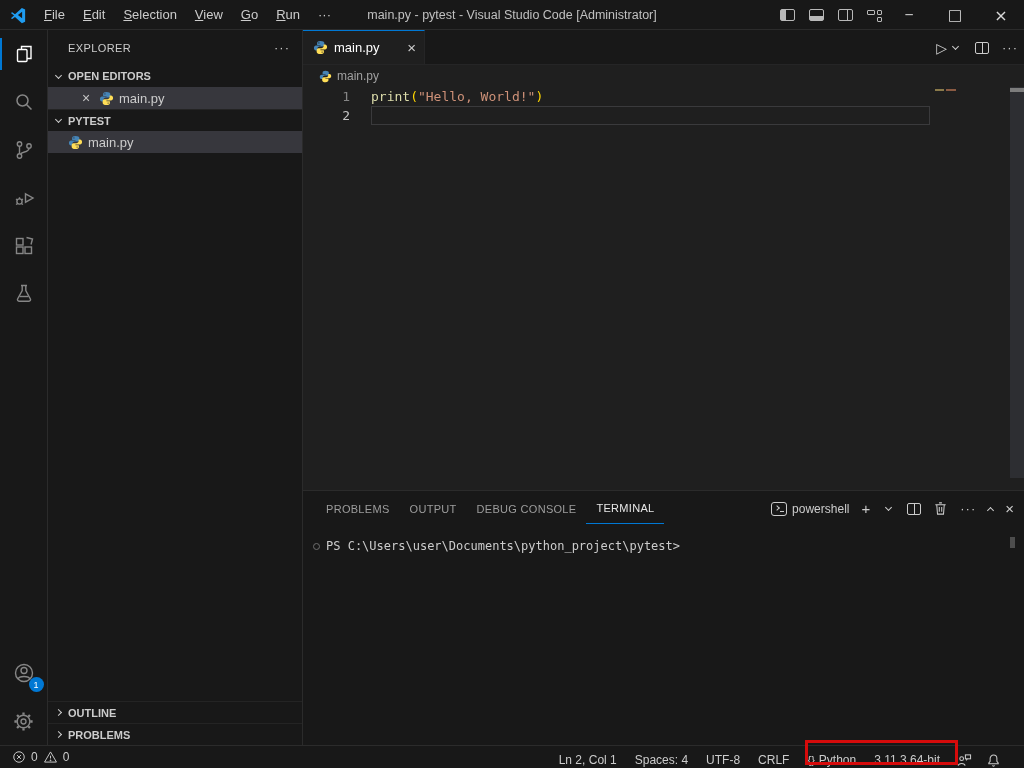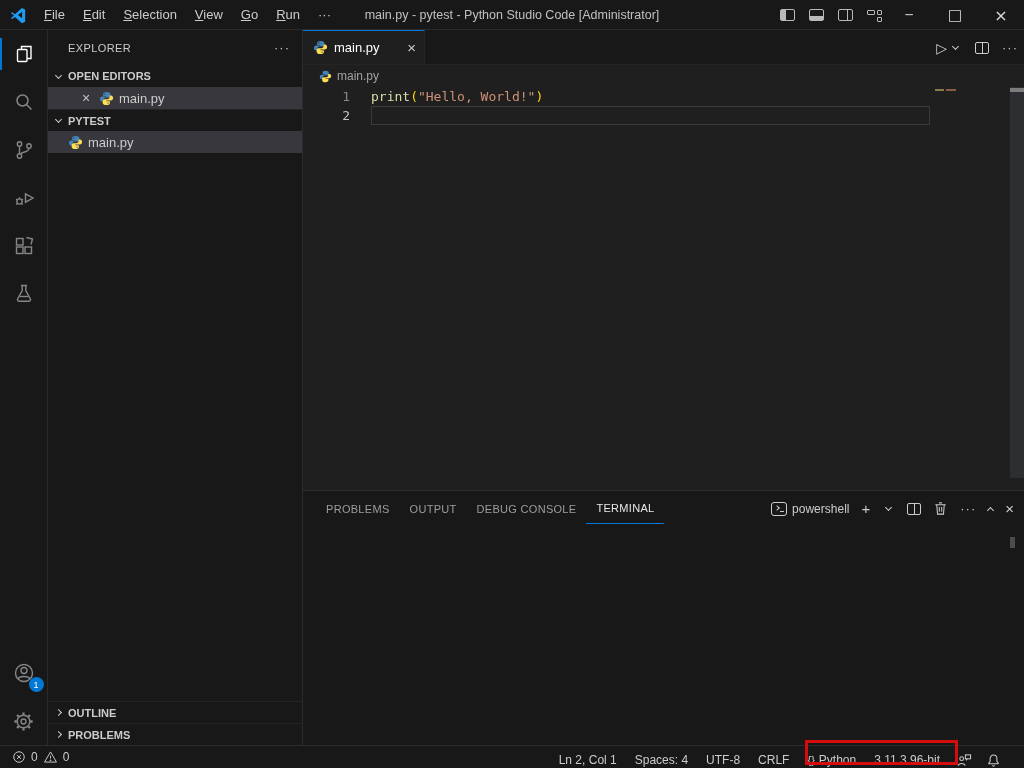--- a/index.html
+++ b/index.html
@@ -135,21 +135,21 @@
     </span>
     <nav class="menus">
       <span class="menu-item">File</span>
       <span class="menu-item">Edit</span>
       <span class="menu-item">Selection</span>
       <span class="menu-item">View</span>
       <span class="menu-item">Go</span>
       <span class="menu-item">Run</span>
       <span class="menu-item no-mn">···</span>
     </nav>
-    <div class="win-title">main.py - pytest - Python Studio Code [Administrator]</div>
+    <div class="win-title">main.py - pytest - Visual Studio Code [Administrator]</div>
     <div class="layout-controls">
       <span class="lay-box">
           <i class="fill-left"></i>
         </span>
       <span class="lay-box">
           <i class="fill-bottom"></i>
         </span>
       <span class="lay-box">
           <i class="divider-right"></i>
         </span>
@@ -354,20 +354,26 @@
               <svg width="15" height="15" viewBox="0 0 16 16" fill="none" stroke="#cccccc" stroke-width="1.1">
                 <path d="M2.5 4h11M6.5 2h3M4 4l.8 10h6.4L12 4M6.7 6.5v5M9.3 6.5v5"></path>
               </svg>
             </span>
             <span class="dots3">···</span>
             <i class="chev up"></i>
             <span style="font-size:15px;">×</span>
           </div>
         </div>
 
+        <div class="terminal-body">
+          <div class="term-line">
+            <span class="term-circle"></span>
+            <span>PS C:\Users\user\Documents\python_project\pytest&gt;</span>
+          </div>
+        </div>
         <div class="term-scroll-mark"></div>
       </div>
     </div>
   </div>
 
   <div class="statusbar">
     <div class="sb-left">
       <span class="sb-item" style="padding:0 2px; gap:5px;">
         <span>
           <svg width="14" height="14" viewBox="0 0 16 16" fill="none" stroke="#cccccc" stroke-width="1.1">
@@ -388,21 +394,21 @@
     </div>
     <div class="sb-right">
       <span class="sb-item">Ln 2, Col 1</span>
       <span class="sb-item">Spaces: 4</span>
       <span class="sb-item">UTF-8</span>
       <span class="sb-item">CRLF</span>
       <span class="sb-item">
         <span class="braces">{}</span>
         <span>Python</span>
       </span>
-      <span class="sb-item">3.11.3 96-bit</span>
+      <span class="sb-item">3.11.3 64-bit</span>
       <span class="sb-icon-item">
         <svg width="16" height="15" viewBox="0 0 16 16" fill="none" stroke="#cccccc" stroke-width="1.1">
           <circle cx="5.5" cy="6" r="2"></circle>
             <path d="M1.8 13.5c.6-3 6.8-3 7.4 0"></path>
           <rect x="9.5" y="2" width="5.5" height="4.2"></rect>
             <path d="M11.5 6.2l-1.3 1.6"></path>
         </svg>
       </span>
       <span class="sb-icon-item">
         <svg width="15" height="15" viewBox="0 0 16 16" fill="none" stroke="#cccccc" stroke-width="1.1">

